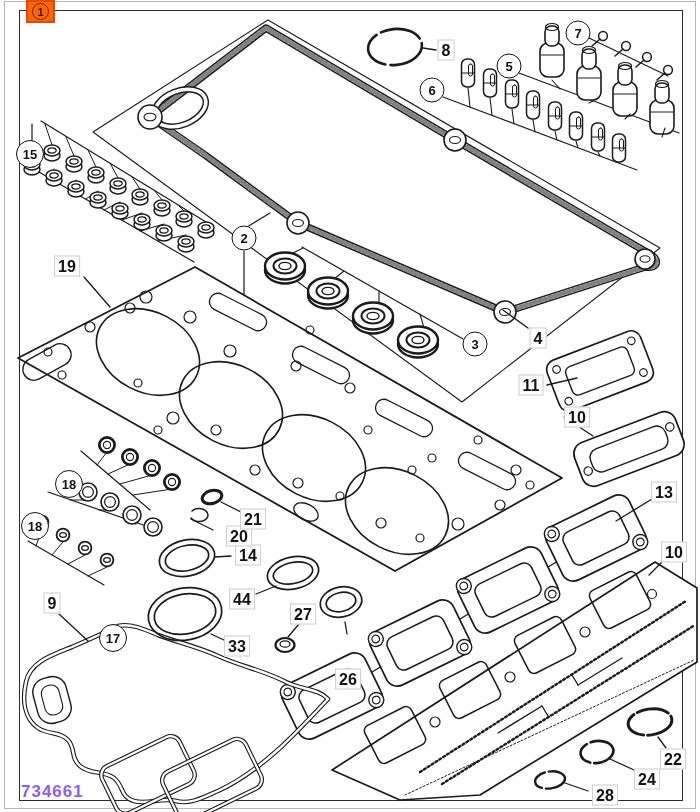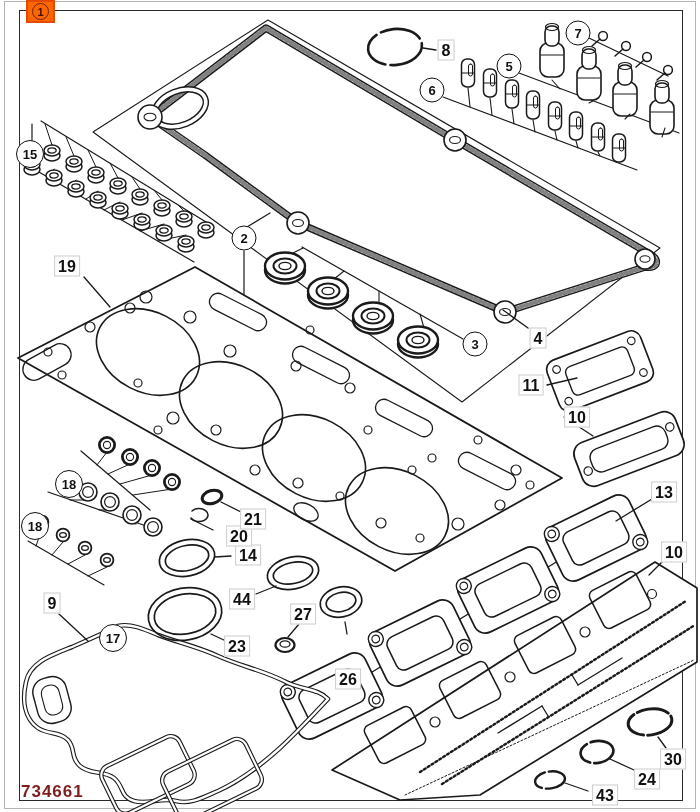--- a/index.html
+++ b/index.html
@@ -16,21 +16,21 @@
         border-radius:50%;background:#fff;display:flex;align-items:center;justify-content:center;
         font-weight:bold;font-size:13px;color:#111;z-index:5;}
   .clbl.big{width:26px;height:26px;font-size:13px;margin-top:43px;}
   .badge{position:absolute;left:26px;top:0;width:29px;height:23px;background:#ff6600;
          border:2px solid #e34a00;box-sizing:border-box;display:flex;align-items:center;
          justify-content:center;z-index:6;}
   .badge-circle{width:15px;height:15px;border:1.4px solid #6b2413;border-radius:50%;
          display:flex;align-items:center;justify-content:center;font-weight:bold;
          font-size:11px;color:#3c120a;background:transparent;}
   .drawing-number{position:absolute;left:21px;top:782px;font-weight:bold;font-size:17px;
-         letter-spacing:1px;color:#7f1d1d;z-index:5;}
+         letter-spacing:1px;color:#8b5cf6;z-index:5;}
 </style>
 </head>
 <body>
 
 <div class="stage">
   <div class="outer-frame"></div>
   <div class="inner-frame"></div>
 
   <svg class="art" width="700" height="812" viewBox="0 0 700 812" fill="none" stroke="#1a1a1a" stroke-width="1.5" stroke-linecap="round" stroke-linejoin="round">
     <defs>
@@ -426,22 +426,22 @@
   <div class="lbl" style="left:446px;top:50px">8</div>
   <div class="lbl" style="left:52px;top:603px">9</div>
   <div class="lbl" style="left:577px;top:417px">10</div>
   <div class="lbl" style="left:531px;top:385px">11</div>
   <div class="lbl" style="left:674px;top:552px">10</div>
   <div class="lbl" style="left:664px;top:492px">13</div>
   <div class="lbl" style="left:248px;top:555px">14</div>
   <div class="lbl" style="left:67px;top:266px">19</div>
   <div class="lbl" style="left:239px;top:536px">20</div>
   <div class="lbl" style="left:253px;top:519px">21</div>
-  <div class="lbl" style="left:673px;top:759px">30</div>
-  <div class="lbl" style="left:237px;top:646px">23</div>
+  <div class="lbl" style="left:673px;top:759px">22</div>
+  <div class="lbl" style="left:237px;top:646px">33</div>
   <div class="lbl" style="left:647px;top:779px">24</div>
   <div class="lbl" style="left:242px;top:599px">44</div>
   <div class="lbl" style="left:348px;top:679px">26</div>
   <div class="lbl" style="left:303px;top:614px">27</div>
-  <div class="lbl" style="left:605px;top:795px">43</div>
+  <div class="lbl" style="left:605px;top:795px">28</div>
 
   <div class="drawing-number">734661</div>
 </div>
 
 </body></html>

